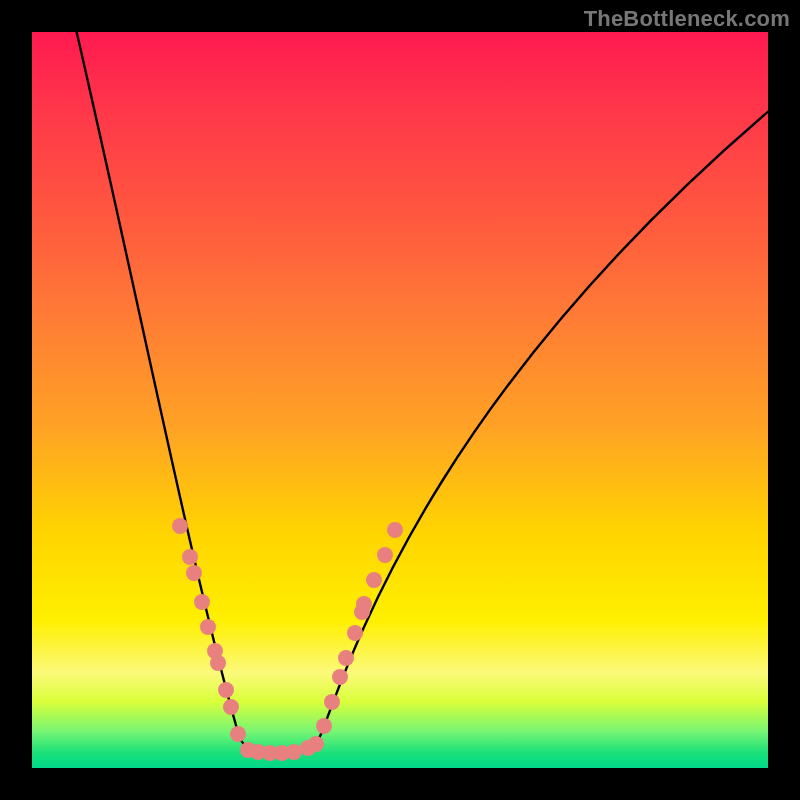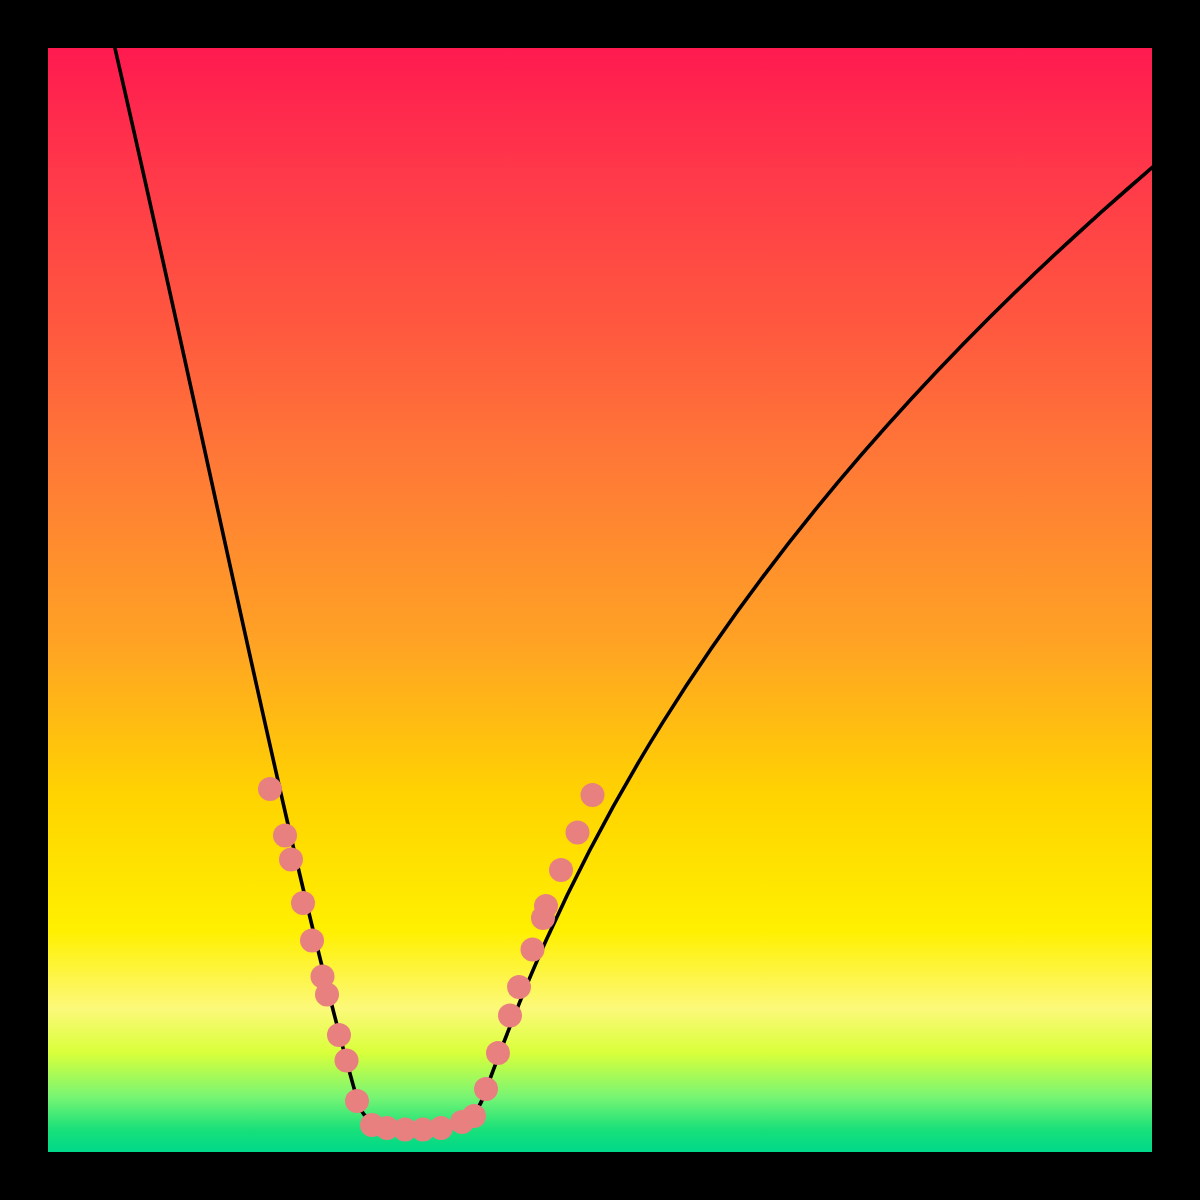--- a/index.html
+++ b/index.html
@@ -64,20 +64,21 @@
   .dot {
     fill: #e98080;
     stroke: none;
   }
 </style>
 </head>
 <body>
 
 <div class="frame">
 
+  <div class="watermark">TheBottleneck.com</div>
 
   <div class="plot">
     <svg width="736" height="736" viewBox="0 0 736 736">
       <path class="curve" d="M 40 -20 C 105 260, 160 540, 207 704 C 212 720, 228 720, 250 720 C 270 720, 283 718, 290 700 C 330 590, 420 350, 738 78"></path>
       <g id="dots">
           <circle cx="148" cy="494" r="8" class="dot"></circle>
           <circle cx="158" cy="525" r="8" class="dot"></circle>
           <circle cx="162" cy="541" r="8" class="dot"></circle>
           <circle cx="170" cy="570" r="8" class="dot"></circle>
           <circle cx="176" cy="595" r="8" class="dot"></circle>

